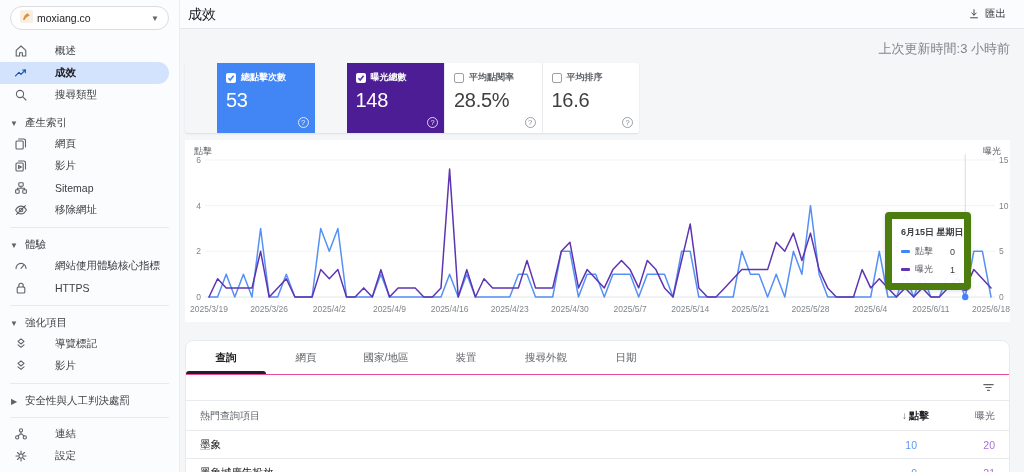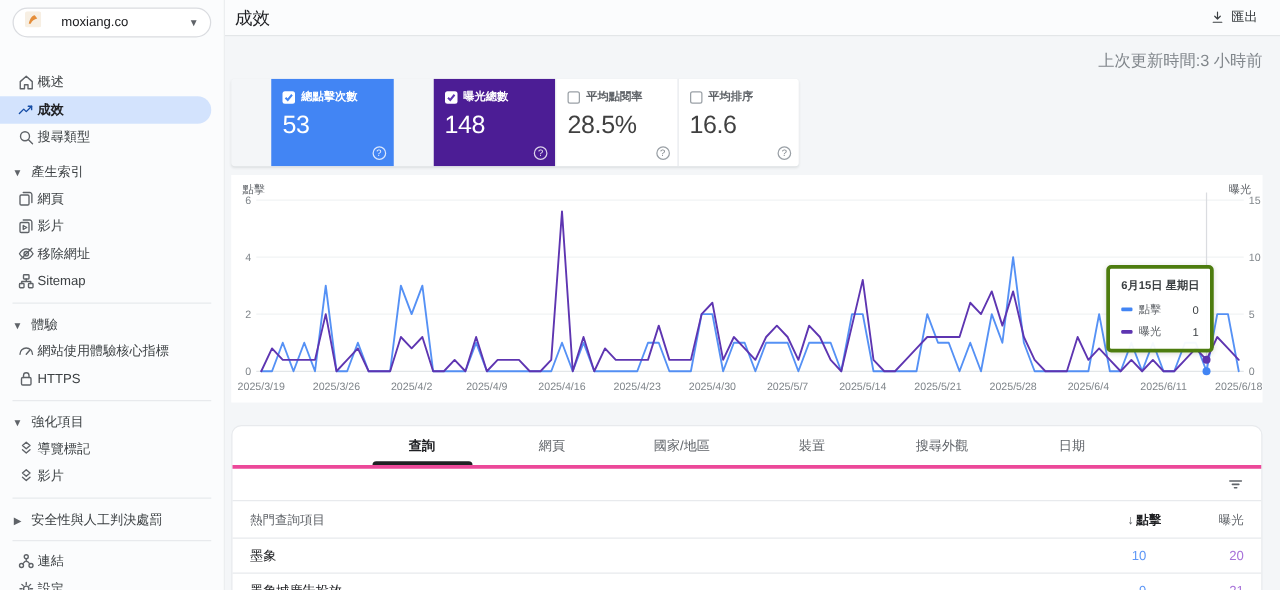--- a/index.html
+++ b/index.html
@@ -3,23 +3,23 @@
 <meta charset="utf-8">
 <style>
   html,body{margin:0;padding:0;background:#fff;}
   *{box-sizing:border-box;}
   body{font-family:"Liberation Sans","DejaVu Sans",sans-serif;color:#3c4043;}
   #app{position:relative;width:1024px;height:472px;overflow:hidden;background:#f4f6f8;}
   .abs{position:absolute;}
 
   
   #sidebar{left:0;top:0;width:180px;height:472px;background:#fbfcfd;border-right:1px solid #eceef0;z-index:3;}
-  #prop-pill{display:flex;align-items:center;gap:16px;margin:6px 10px 25px 10px;height:24px;border:1px solid #dadce0;border-radius:13px;background:#fff;padding:0 9px;cursor:pointer;}
+  #prop-pill{display:flex;align-items:center;gap:4px;margin:6px 10px 10px 10px;height:24px;border:1px solid #dadce0;border-radius:13px;background:#fff;padding:0 9px;cursor:pointer;}
   #prop-pill .pname{font-size:10.5px;color:#202124;flex:1;}
-  .side-item{display:flex;align-items:center;gap:2px;height:22px;padding:0 10px 0 14px;font-size:10.5px;color:#3c4043;cursor:pointer;white-space:nowrap;}
+  .side-item{display:flex;align-items:center;gap:27px;height:22px;padding:0 10px 0 14px;font-size:10.5px;color:#3c4043;cursor:pointer;white-space:nowrap;}
   .side-item .ic{width:14px;height:14px;flex:0 0 14px;display:flex;align-items:center;justify-content:center;}
   .side-item.sel{background:#d3e3fd;border-radius:0 14px 14px 0;margin-right:10px;color:#202124;font-weight:bold;}
   .side-section{display:flex;align-items:center;gap:7px;height:20px;margin-top:7px;padding:0 10px 0 10px;font-size:10.5px;color:#3c4043;cursor:pointer;}
   .side-div{height:1px;background:#e8eaed;margin:6px 10px 5px 10px;}
   .caretch{font-size:8px;color:#5f6368;width:8px;text-align:center;}
   svg.lic{stroke:#5f6368;fill:none;stroke-width:1.1;stroke-linecap:round;stroke-linejoin:round;}
   .sel svg.lic{stroke:#174ea6;}
 
   
   #topstrip{left:180px;top:0;width:844px;height:29px;background:#fbfcfd;border-bottom:1px solid #e3e6e8;z-index:2;}
@@ -55,29 +55,29 @@
   .plain .help{border:1px solid #9aa0a6;color:#80868b;}
   .cbx{width:10px;height:10px;border-radius:2px;flex:0 0 10px;display:flex;align-items:center;justify-content:center;}
   .colored .cbx{background:#fff;}
   .plain .cbx{border:1.4px solid #9aa0a6;background:#fff;}
 
   
   #chartcard{left:185px;top:140px;width:825px;height:182px;background:#fff;z-index:1;}
   #chartcard .axlab{position:absolute;top:5px;font-size:9px;color:#5f6368;}
   #chart-svg{position:absolute;left:0;top:0;overflow:visible;}
   #chart-svg text.tick{font-size:8.5px;fill:#80868b;font-family:"Liberation Sans","DejaVu Sans",sans-serif;}
-  #tooltip{position:absolute;left:700px;top:72px;width:86px;background:rgba(255,255,255,.95);border:3px solid #4d7c0f;border-radius:4px;box-shadow:0 1px 4px rgba(60,64,67,.18);padding:7px 9px;z-index:5;}
+  #tooltip{position:absolute;left:700px;top:72px;width:86px;background:rgba(255,255,255,.95);border:7px solid #4d7c0f;border-radius:4px;box-shadow:0 1px 4px rgba(60,64,67,.18);padding:7px 9px;z-index:5;}
   #tooltip .tt{font-size:9px;font-weight:bold;color:#3c4043;margin-bottom:6px;white-space:nowrap;}
   .ttrow{display:flex;align-items:center;gap:5px;font-size:9px;color:#5f6368;margin-top:5px;}
   .ttrow .dash{width:9px;height:2.5px;border-radius:1px;}
   .ttrow .tv{margin-left:auto;color:#3c4043;}
 
   
   #tablecard{left:185px;top:340px;width:825px;height:160px;background:#fff;border:1px solid #e8eaed;border-radius:8px 8px 0 0;z-index:2;}
-  #tabs{display:flex;justify-content:center;align-items:stretch;height:34px;border-bottom:3px solid #ec4899;gap:24px;}
+  #tabs{display:flex;justify-content:flex-start;align-items:stretch;height:34px;border-bottom:1px solid #ec4899;}
   .tab{display:flex;align-items:center;justify-content:center;font-size:10.5px;color:#5f6368;cursor:pointer;position:relative;min-width:80px;}
   .tab.active{color:#202124;font-weight:bold;}
   .tab.active::after{content:"";position:absolute;left:0;right:0;bottom:0;height:3px;background:#202124;border-radius:3px 3px 0 0;}
   #filterrow{display:flex;align-items:center;justify-content:flex-end;height:26px;border-bottom:1px solid #e8eaed;padding:0 14px;}
   #theadrow{display:flex;align-items:center;height:30px;border-bottom:1px solid #e8eaed;padding:0 14px;font-size:10px;color:#5f6368;}
   #theadrow .qcol{flex:1;}
   .ncol{width:66px;text-align:right;white-space:nowrap;}
   #theadrow .clickshead{color:#202124;font-weight:bold;}
   #theadrow .sorta{color:#5f6368;font-size:10px;margin-right:2px;font-weight:normal;}
   .trow{display:flex;align-items:center;height:28px;border-bottom:1px solid #e8eaed;padding:0 14px;font-size:10.5px;color:#202124;cursor:pointer;gap:12px;}
@@ -145,37 +145,37 @@
               <rect x="2" y="4" width="7.2" height="8" rx="1"></rect>
               <path d="M4.6 2h5.2A1.7 1.7 0 0 1 11.5 3.7V10"></path>
               <path d="M4.6 6.4 7.4 8 4.6 9.6Z"></path>
             </svg>
           </span>
           <span>影片</span>
         </div>
         <div class="side-item">
           <span class="ic">
             <svg class="lic" width="14" height="14" viewBox="0 0 14 14">
-              <path d="M1.6 7C3.1 4.4 5 3.1 7 3.1S10.9 4.4 12.4 7C10.9 9.6 9 10.9 7 10.9S3.1 9.6 1.6 7Z"></path>
-              <circle cx="7" cy="7" r="1.8"></circle>
-              <path d="M2.6 11.4 11.4 2.6"></path>
-            </svg>
-          </span>
-          <span>移除網址</span>
-        </div>
-        <div class="side-item">
-          <span class="ic">
-            <svg class="lic" width="14" height="14" viewBox="0 0 14 14">
               <rect x="4.8" y="1.8" width="4.4" height="3.4" rx=".6"></rect>
               <rect x="1.6" y="8.8" width="3.6" height="3.4" rx=".6"></rect>
               <rect x="8.8" y="8.8" width="3.6" height="3.4" rx=".6"></rect>
               <path d="M7 5.2v2M3.4 8.8V7.2h7.2v1.6"></path>
             </svg>
           </span>
           <span>Sitemap</span>
+        </div>
+        <div class="side-item">
+          <span class="ic">
+            <svg class="lic" width="14" height="14" viewBox="0 0 14 14">
+              <path d="M1.6 7C3.1 4.4 5 3.1 7 3.1S10.9 4.4 12.4 7C10.9 9.6 9 10.9 7 10.9S3.1 9.6 1.6 7Z"></path>
+              <circle cx="7" cy="7" r="1.8"></circle>
+              <path d="M2.6 11.4 11.4 2.6"></path>
+            </svg>
+          </span>
+          <span>移除網址</span>
         </div>
         <div class="side-div"></div>
         <div class="side-section">
           <span class="caretch">▼</span>
           <span>體驗</span>
         </div>
         <div class="side-item">
           <span class="ic">
             <svg class="lic" width="14" height="14" viewBox="0 0 14 14">
               <path d="M2 9.4a5 5 0 0 1 10 0"></path>

